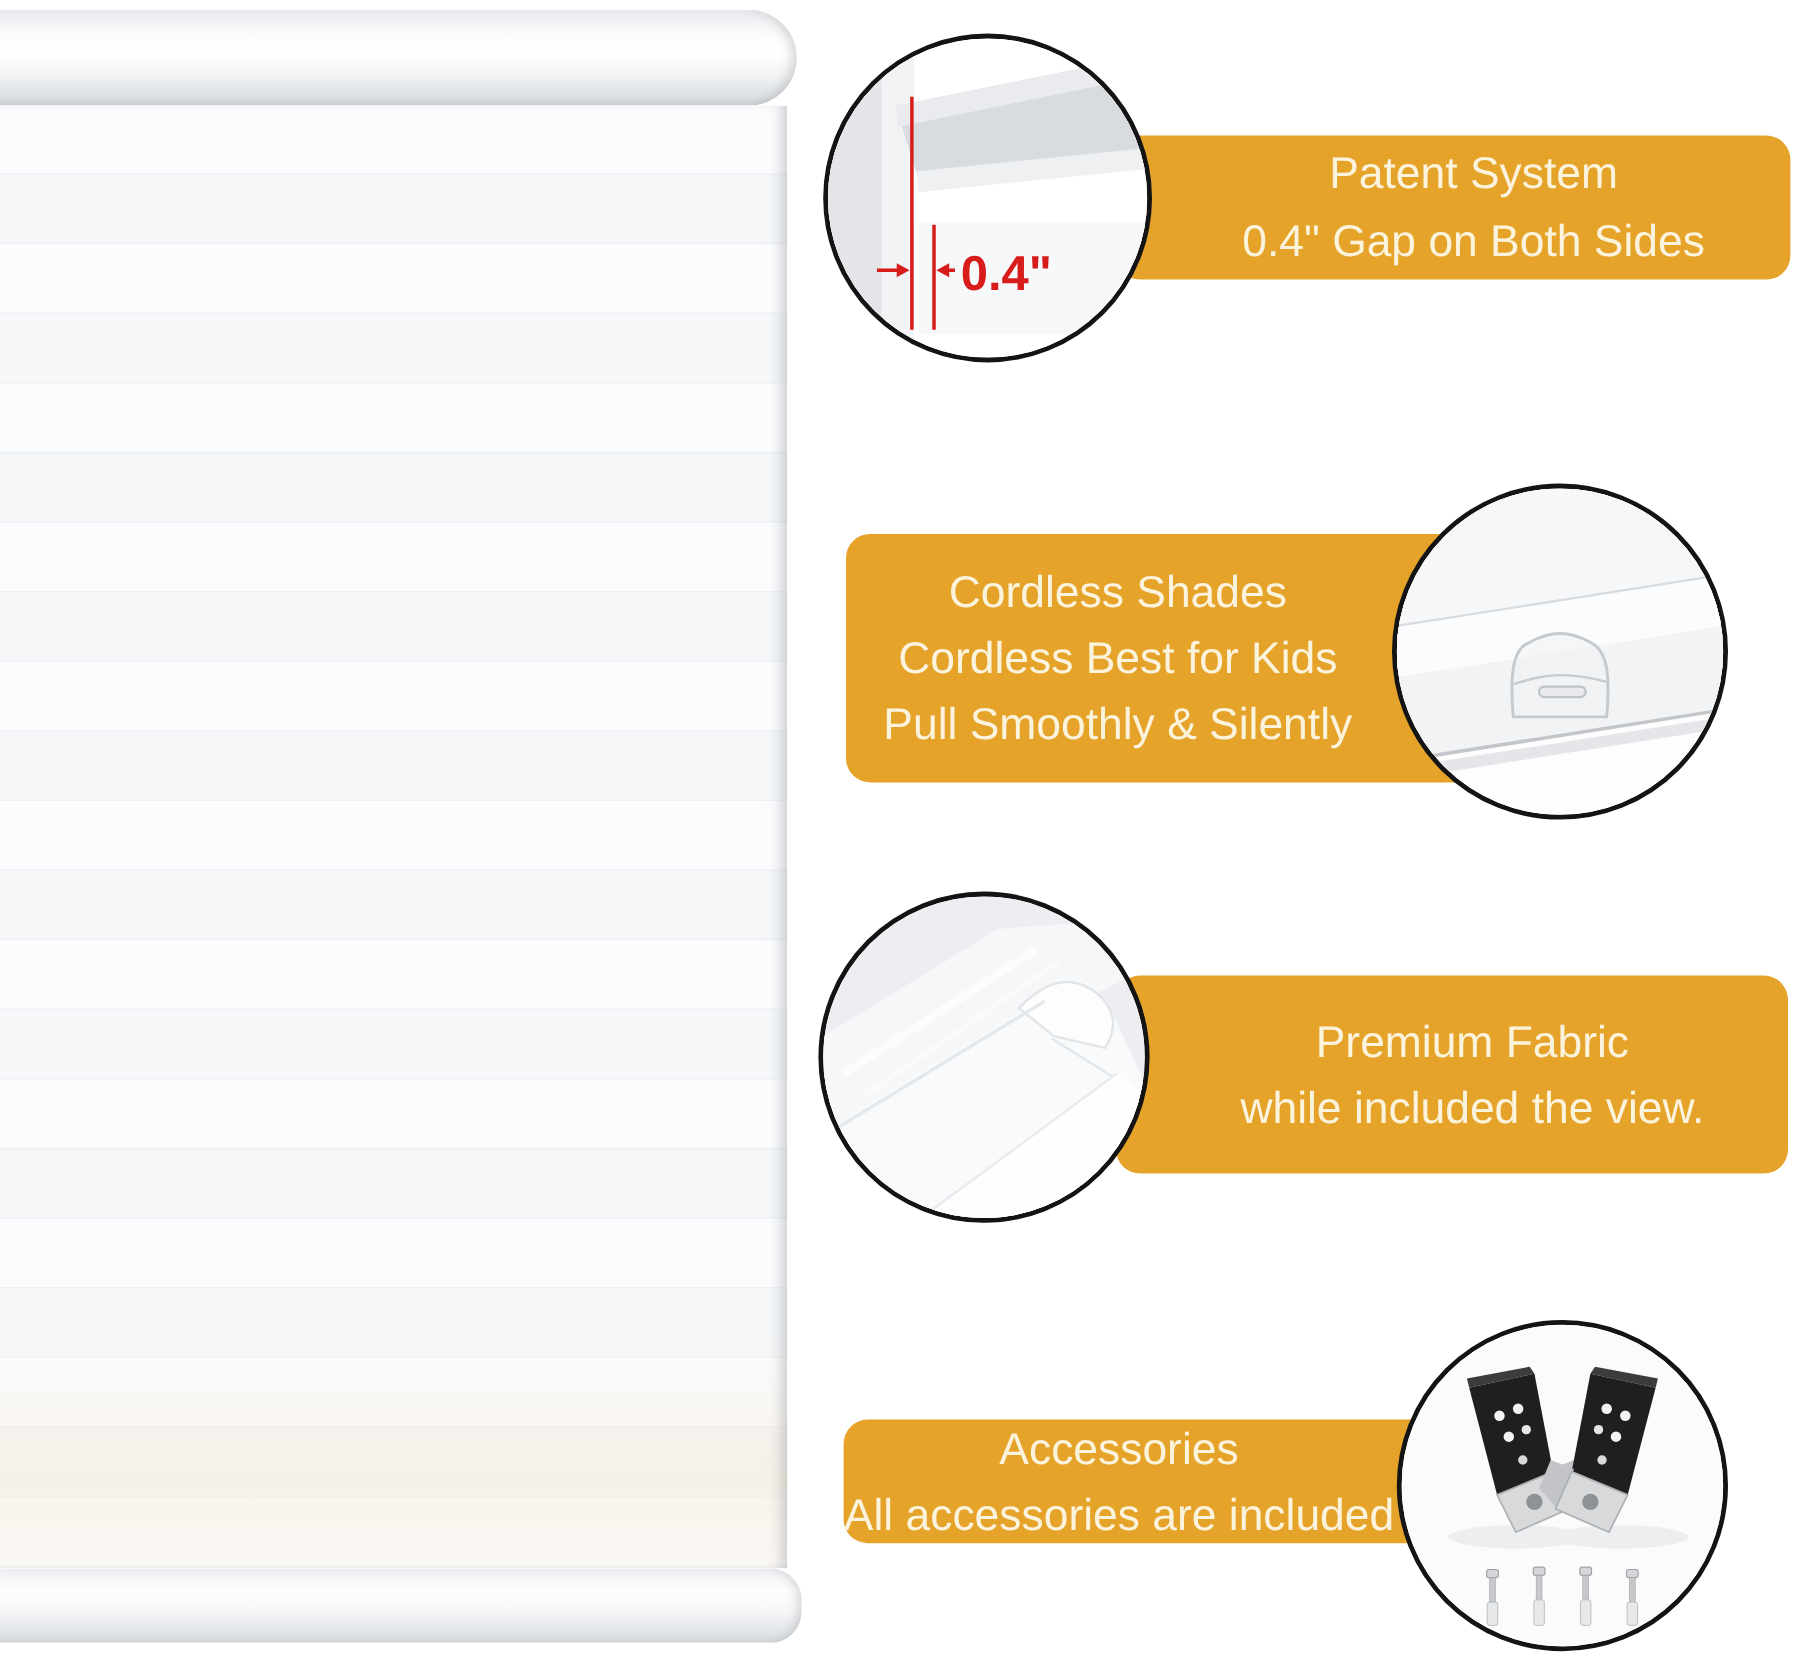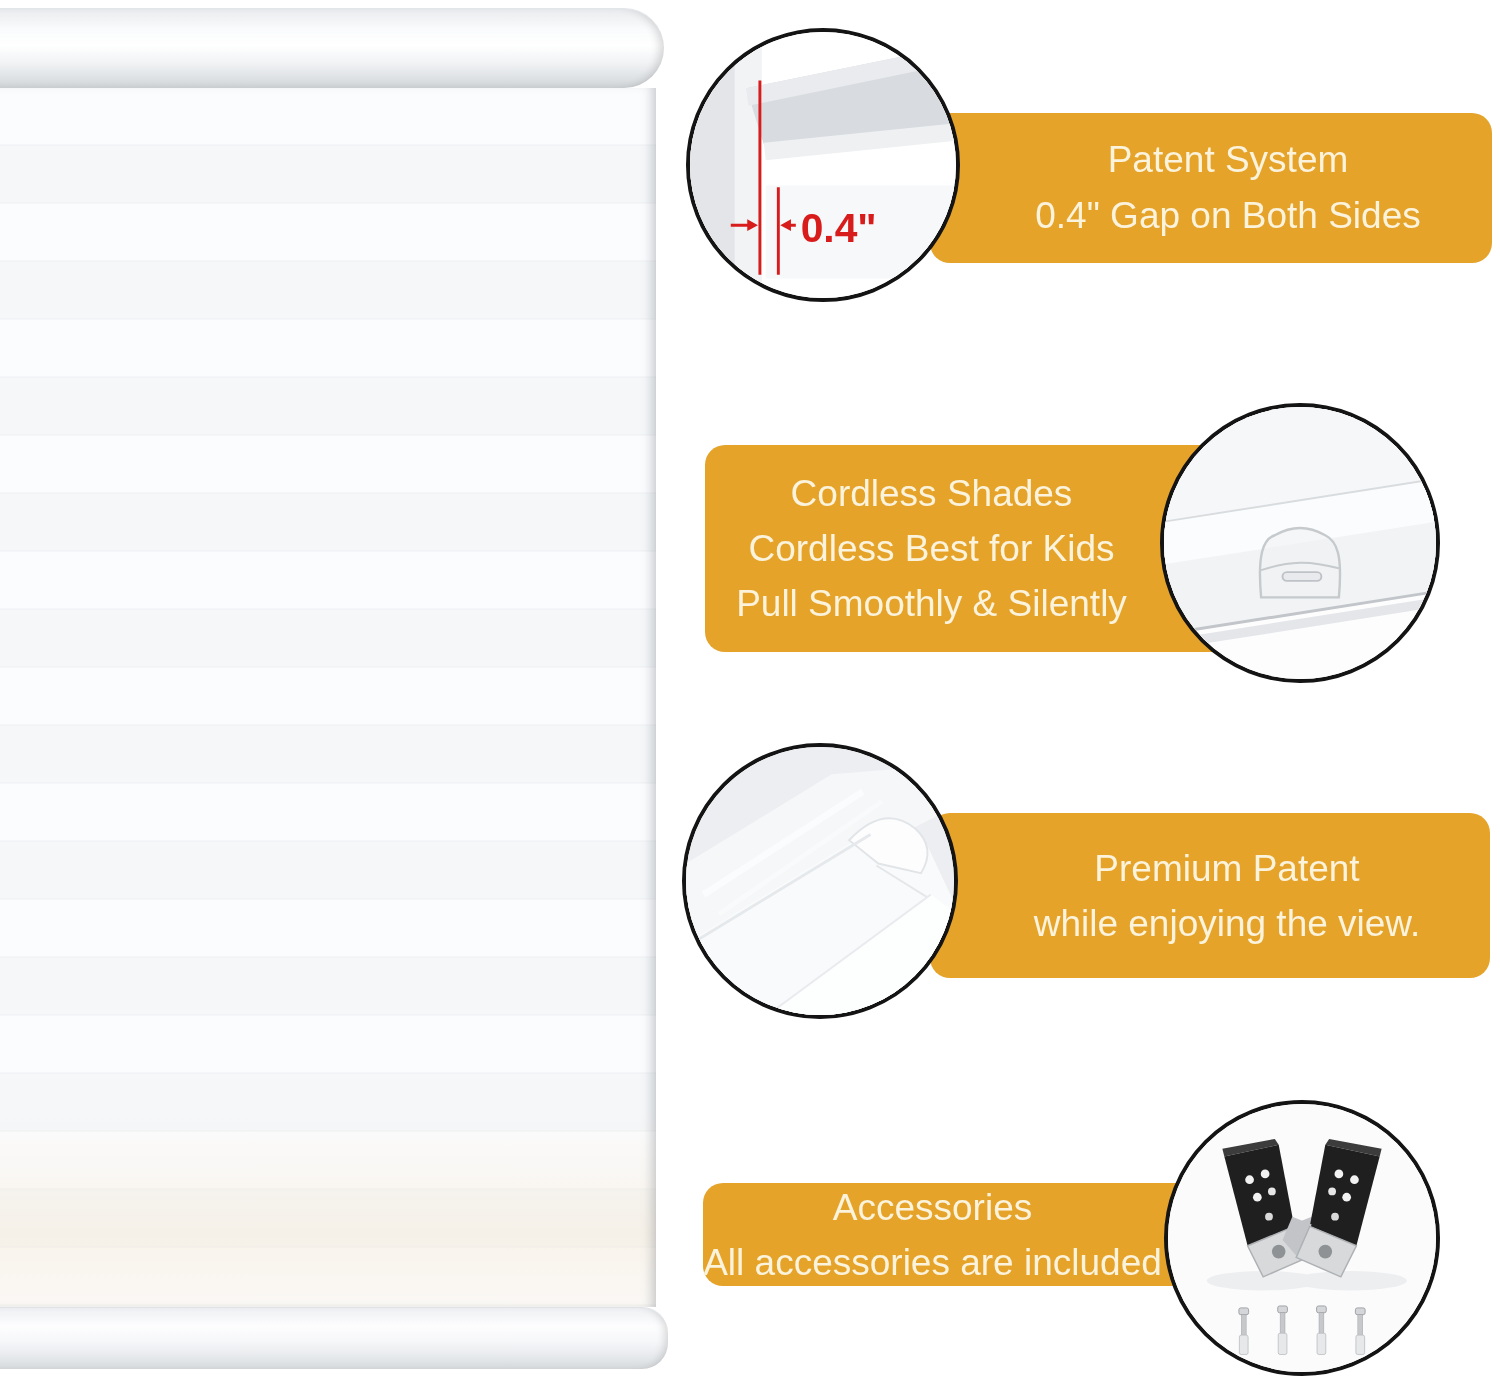--- a/index.html
+++ b/index.html
@@ -33,21 +33,21 @@
     border-top:1px solid #e0e3e6;
   }
 
   
   .banner {
     position:absolute; background:#e5a32a; border-radius:20px;
     display:flex; flex-direction:column; justify-content:center; align-items:center;
     color:#fbf3dc; text-align:center;
   }
   .bl { font-size:37px; line-height:55px; white-space:nowrap; }
-  .b1 { left:930px; top:113px;  width:562px; height:150px; padding-left:34px; }
+  .b1 { left:930px; top:113px;  width:562px; height:120px; padding-left:34px; }
   .b1 .bl { line-height:56px; }
   .b2 { left:705px; top:445px;  width:552px; height:207px; padding-right:99px; }
   .b3 { left:930px; top:813px;  width:560px; height:165px; padding-left:34px; }
   .b4 { left:703px; top:1183px; width:552px; height:103px; padding-right:93px; }
 
   
   .circle {
     position:absolute; border-radius:50%; border:4px solid #141414;
     overflow:hidden; background:#ffffff;
   }
@@ -71,22 +71,22 @@
     <div class="bl">0.4" Gap on Both Sides</div>
   </div>
 
   <div class="banner b2">
     <div class="bl">Cordless Shades</div>
     <div class="bl">Cordless Best for Kids</div>
     <div class="bl">Pull Smoothly &amp; Silently</div>
   </div>
 
   <div class="banner b3">
-    <div class="bl">Premium Patent</div>
-    <div class="bl">while enjoying the view.</div>
+    <div class="bl">Premium Fabric</div>
+    <div class="bl">while included the view.</div>
   </div>
 
   <div class="banner b4">
     <div class="bl">Accessories</div>
     <div class="bl">All accessories are included</div>
   </div>
 
   <div class="circle c1">
     <svg viewBox="0 0 274 274">
       <rect width="274" height="274" fill="#ffffff"></rect>

